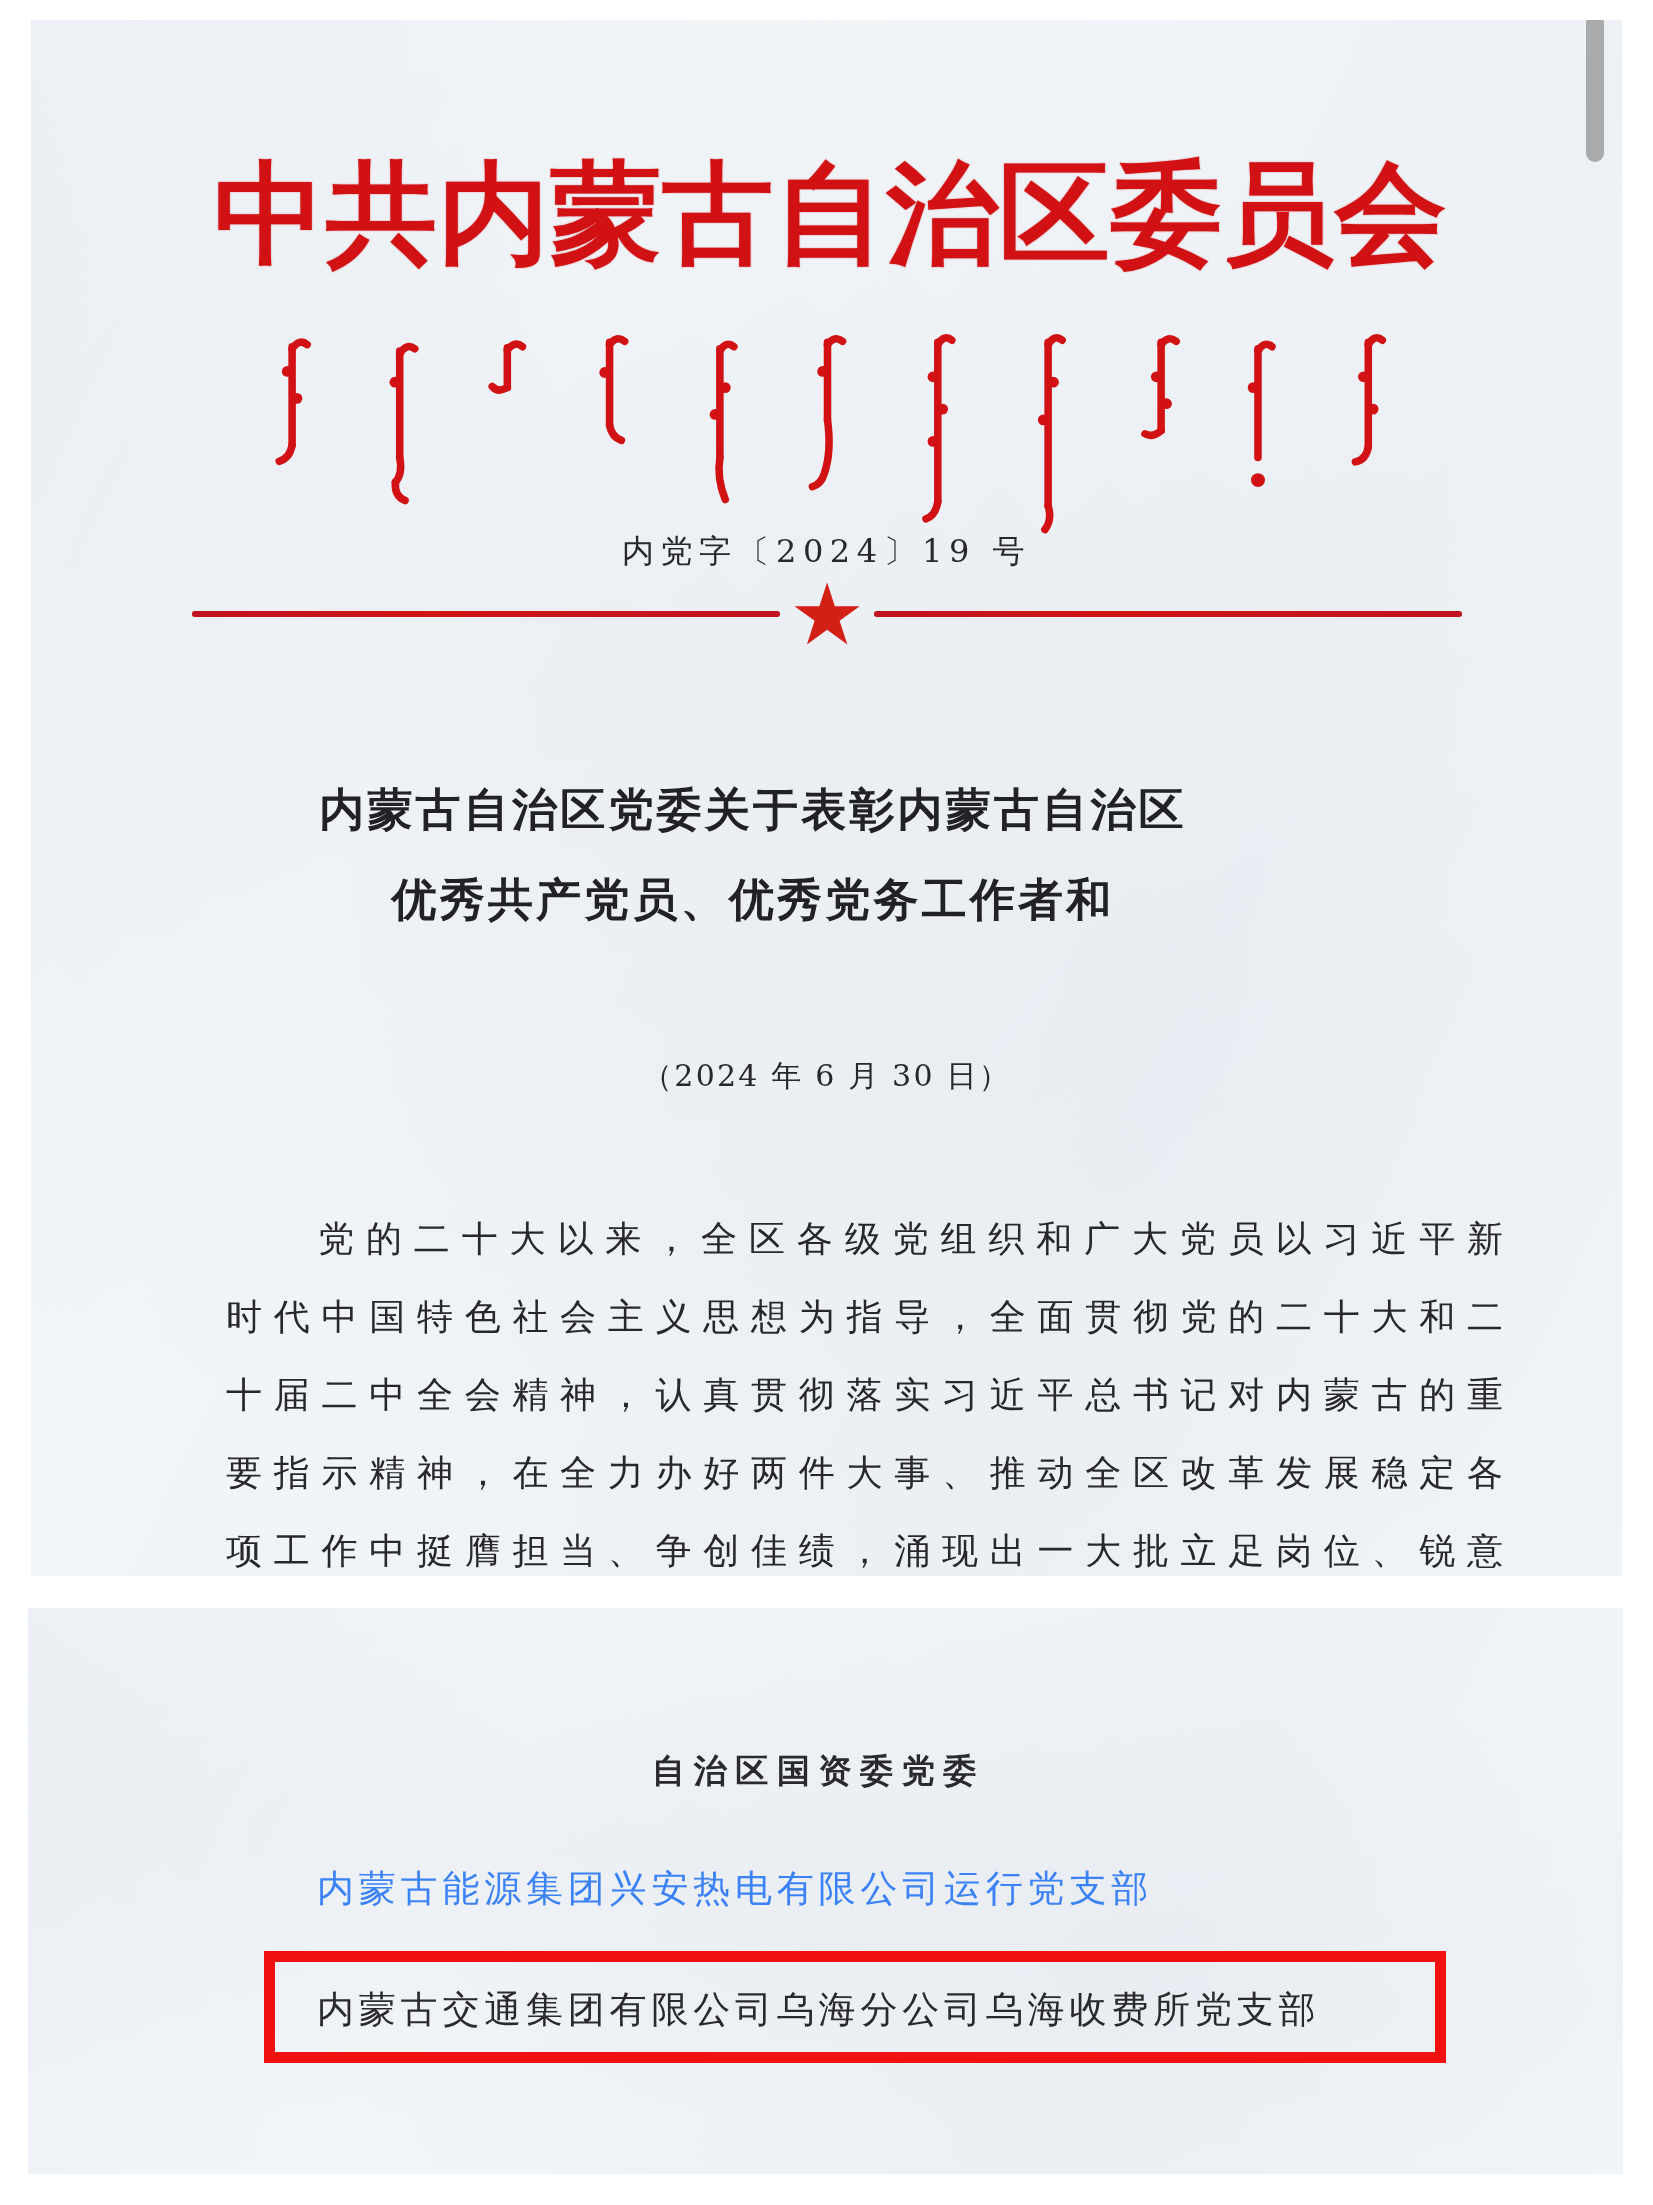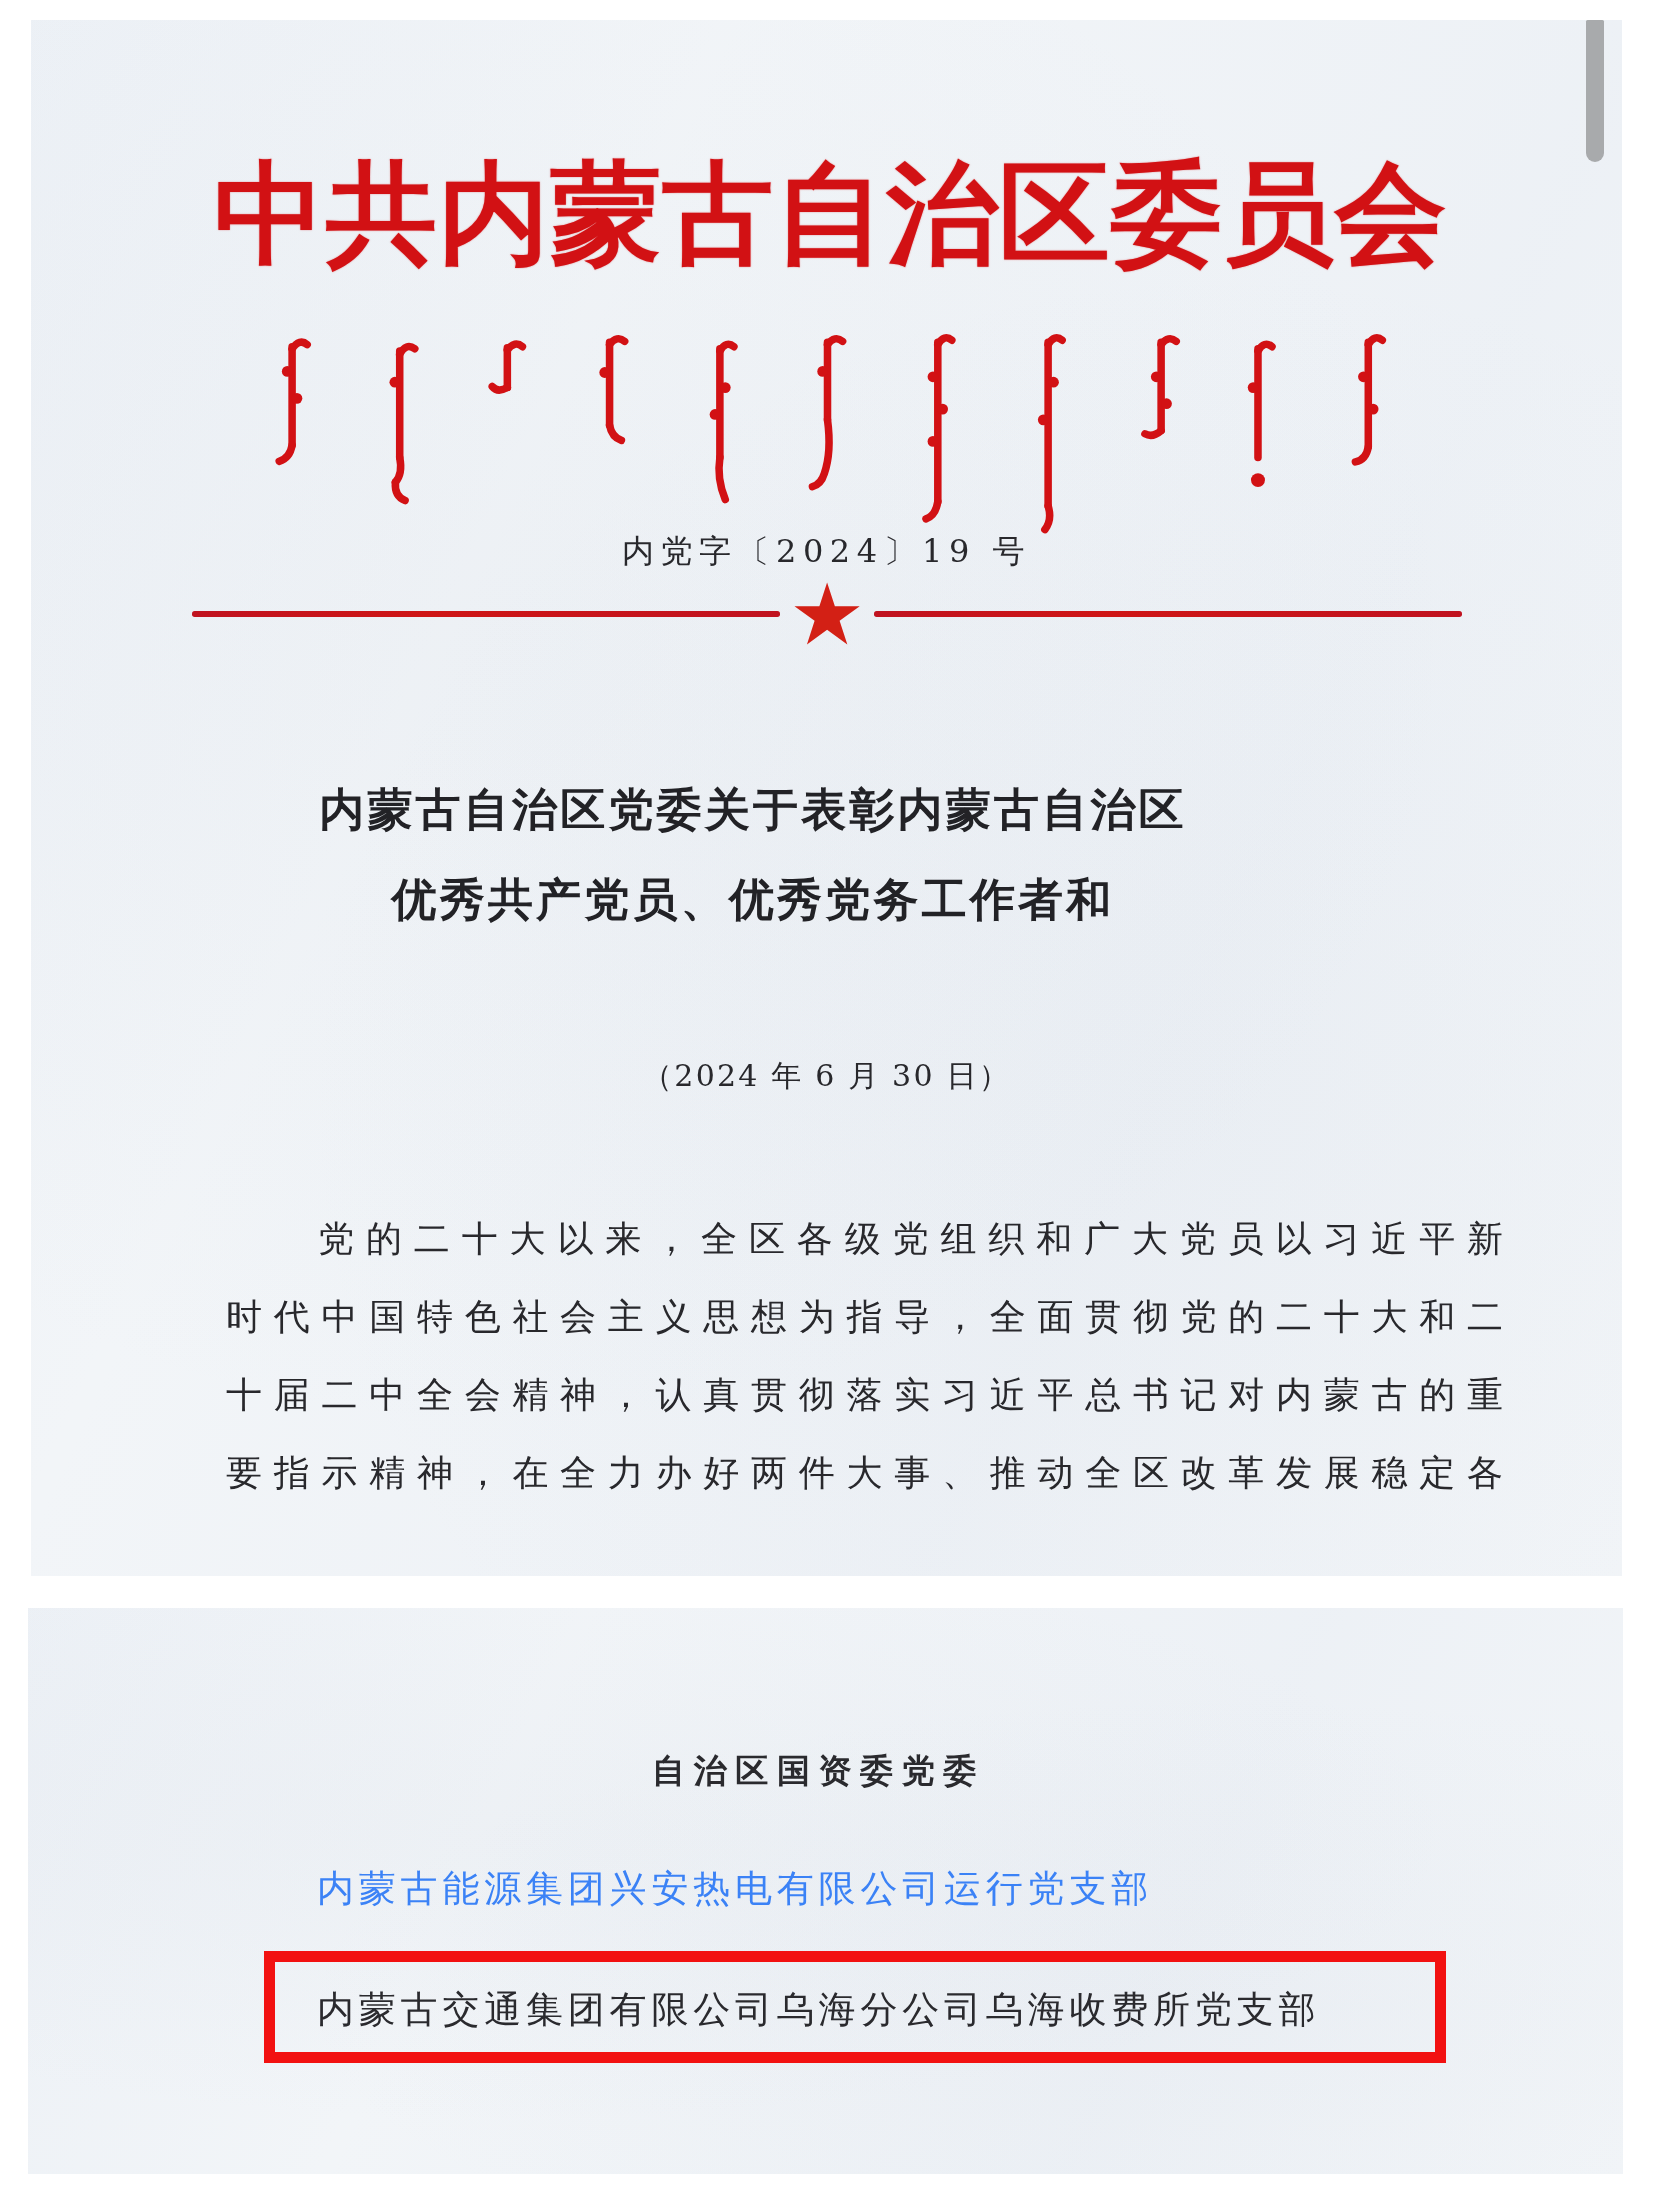--- a/index.html
+++ b/index.html
@@ -201,20 +201,21 @@
     <div class="t-line">优秀共产党员、优秀党务工作者和</div>
   </div>
 
   <div class="date-line">（2024 年 6 月 30 日）</div>
 
   <div class="body-block">
     <div class="b-line indent">党的二十大以来，全区各级党组织和广大党员以习近平新</div>
     <div class="b-line">时代中国特色社会主义思想为指导，全面贯彻党的二十大和二</div>
     <div class="b-line">十届二中全会精神，认真贯彻落实习近平总书记对内蒙古的重</div>
     <div class="b-line">要指示精神，在全力办好两件大事、推动全区改革发展稳定各</div>
+    <div class="b-line">项工作中挺膺担当、争创佳绩，涌现出一大批立足岗位、锐意</div>
   </div>
 
   <div class="sheet sheet-2">
     <div class="mottle" style="left:0;top:0;width:100%;height:100%"></div>
   </div>
 
   <div class="section-heading">自治区国资委党委</div>
 
   <div class="org-line-1">内蒙古能源集团兴安热电有限公司运行党支部</div>
 

